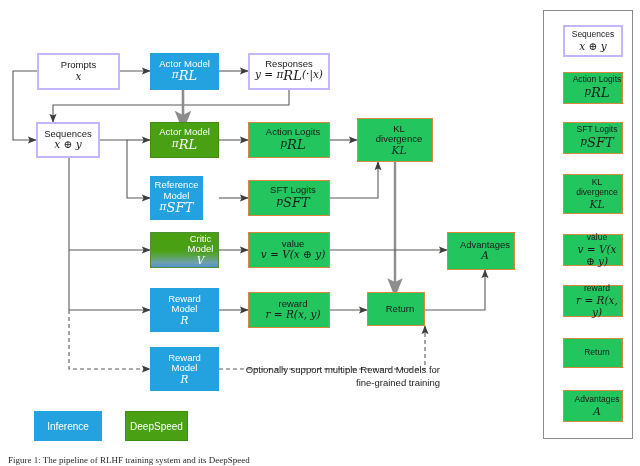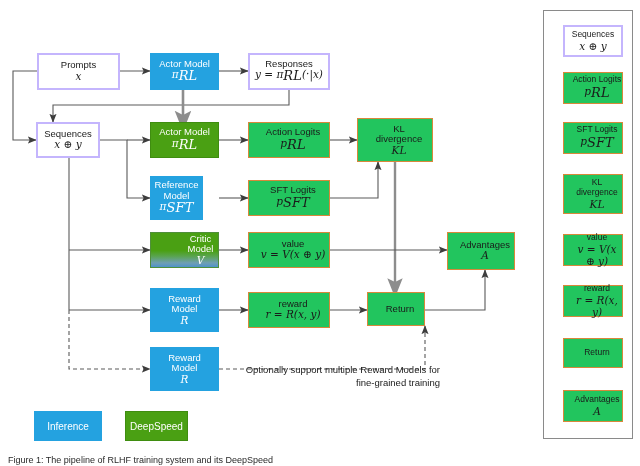--- a/index.html
+++ b/index.html
@@ -79,21 +79,21 @@
     display:flex;align-items:center;justify-content:center;
     font-size:10px;color:#ffffff;
   }
 
   #note{
     position:absolute;left:230px;top:364px;width:210px;
     font-size:9.5px;line-height:1.35;color:#1a1a1a;z-index:3;text-align:right;
   }
   #caption{
     position:absolute;left:8px;top:455px;width:624px;
-    font-family:Liberation Sans, sans-serif;
+    font-family:Liberation Serif, serif;
     font-size:9px;color:#2a2a2a;text-align:left;
     white-space:nowrap;overflow:hidden;z-index:3;
   }
 </style>
 </head>
 <body>
 
 <div id="canvas">
 
   <svg class="wires" viewBox="0 0 640 466">

